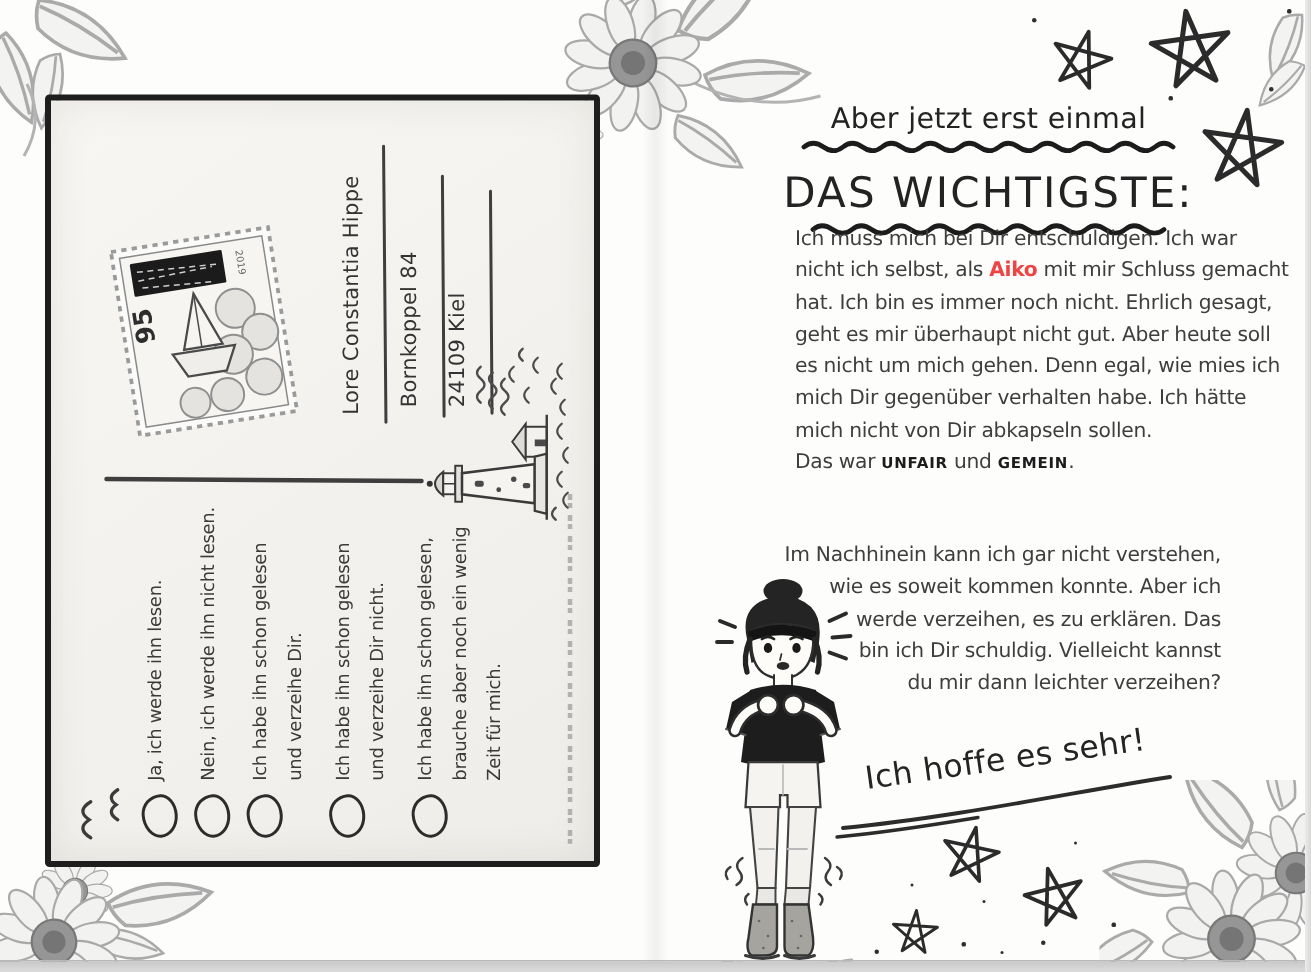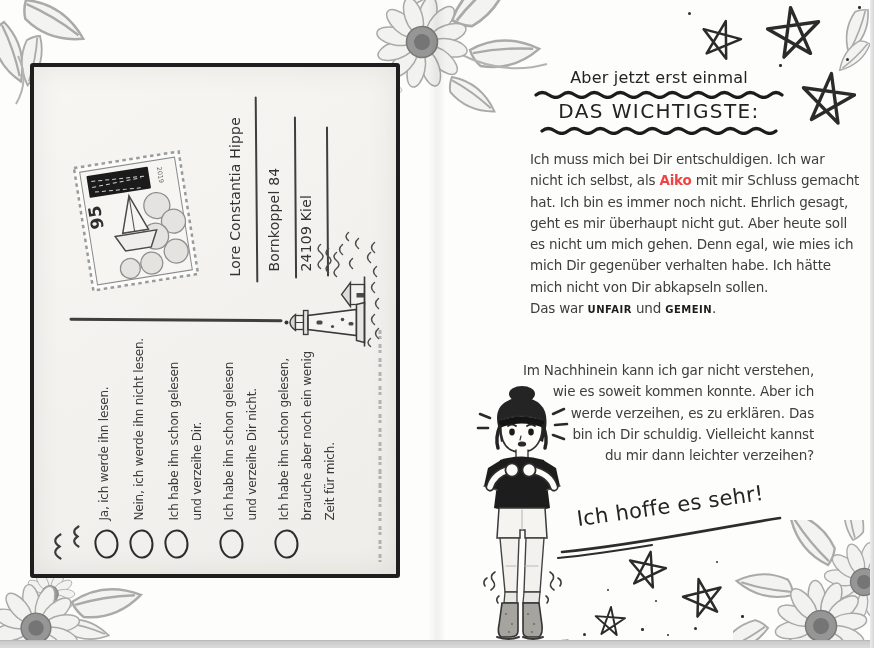--- a/index.html
+++ b/index.html
@@ -35,22 +35,22 @@
   .option-circle { width:25px; height:20px; border:2.4px solid #2c2c2c;
                    border-radius:55% 45% 50% 50% / 50% 55% 45% 50%;
                    margin:2px 9px 0 0; flex:none; transform:rotate(-4deg); background:transparent; }
   .option-text { font-size:12px; line-height:23px; color:#3a3a3a; letter-spacing:-.2px; white-space:nowrap; }
   .fineprint { position:absolute; left:12px; top:344px; width:236px; height:3px; opacity:.5;
                background:repeating-linear-gradient(90deg,#777 0 3px,transparent 3px 5px,#777 5px 9px,transparent 9px 14px); }
   .stamp { position:absolute; left:47px; top:90px; width:110px; height:128px; transform:rotate(-9deg); }
 
   
   .heading { position:absolute; left:520px; top:68px; width:278px; text-align:center; color:#232323; }
-  .h-line1 { font-size:16px; letter-spacing:.2px; white-space:nowrap; }
-  .h-line2 { font-size:20px; letter-spacing:1.4px; margin-top:0; white-space:nowrap; }
+  .h-line1 { font-size:19px; letter-spacing:.2px; white-space:nowrap; }
+  .h-line2 { font-size:28px; letter-spacing:1.4px; margin-top:10px; white-space:nowrap; }
   .wavy { display:block; margin:2px auto 0; }
   .p1 { position:absolute; left:497px; top:149px;margin-left:33px; }
   .p2 { position:absolute; right:60px; top:360px; text-align:right; }
   .t-line { font-size:13.5px; line-height:21.3px; white-space:nowrap; letter-spacing:-.2px; color:#3e3e3e; }
   .seg.bold { font-weight:700; color:#ef4444; }
   .seg.marker { font-weight:700; text-transform:uppercase; font-size:10px; letter-spacing:.5px; color:#1c1c1c; }
   .closing { position:absolute; left:576px; top:494px; font-size:21px; color:#242424;
              transform:rotate(-8deg); white-space:nowrap; letter-spacing:.3px; }
   .dot { position:absolute; background:#2f2f2f; border-radius:50%; }
   .star { position:absolute; }

